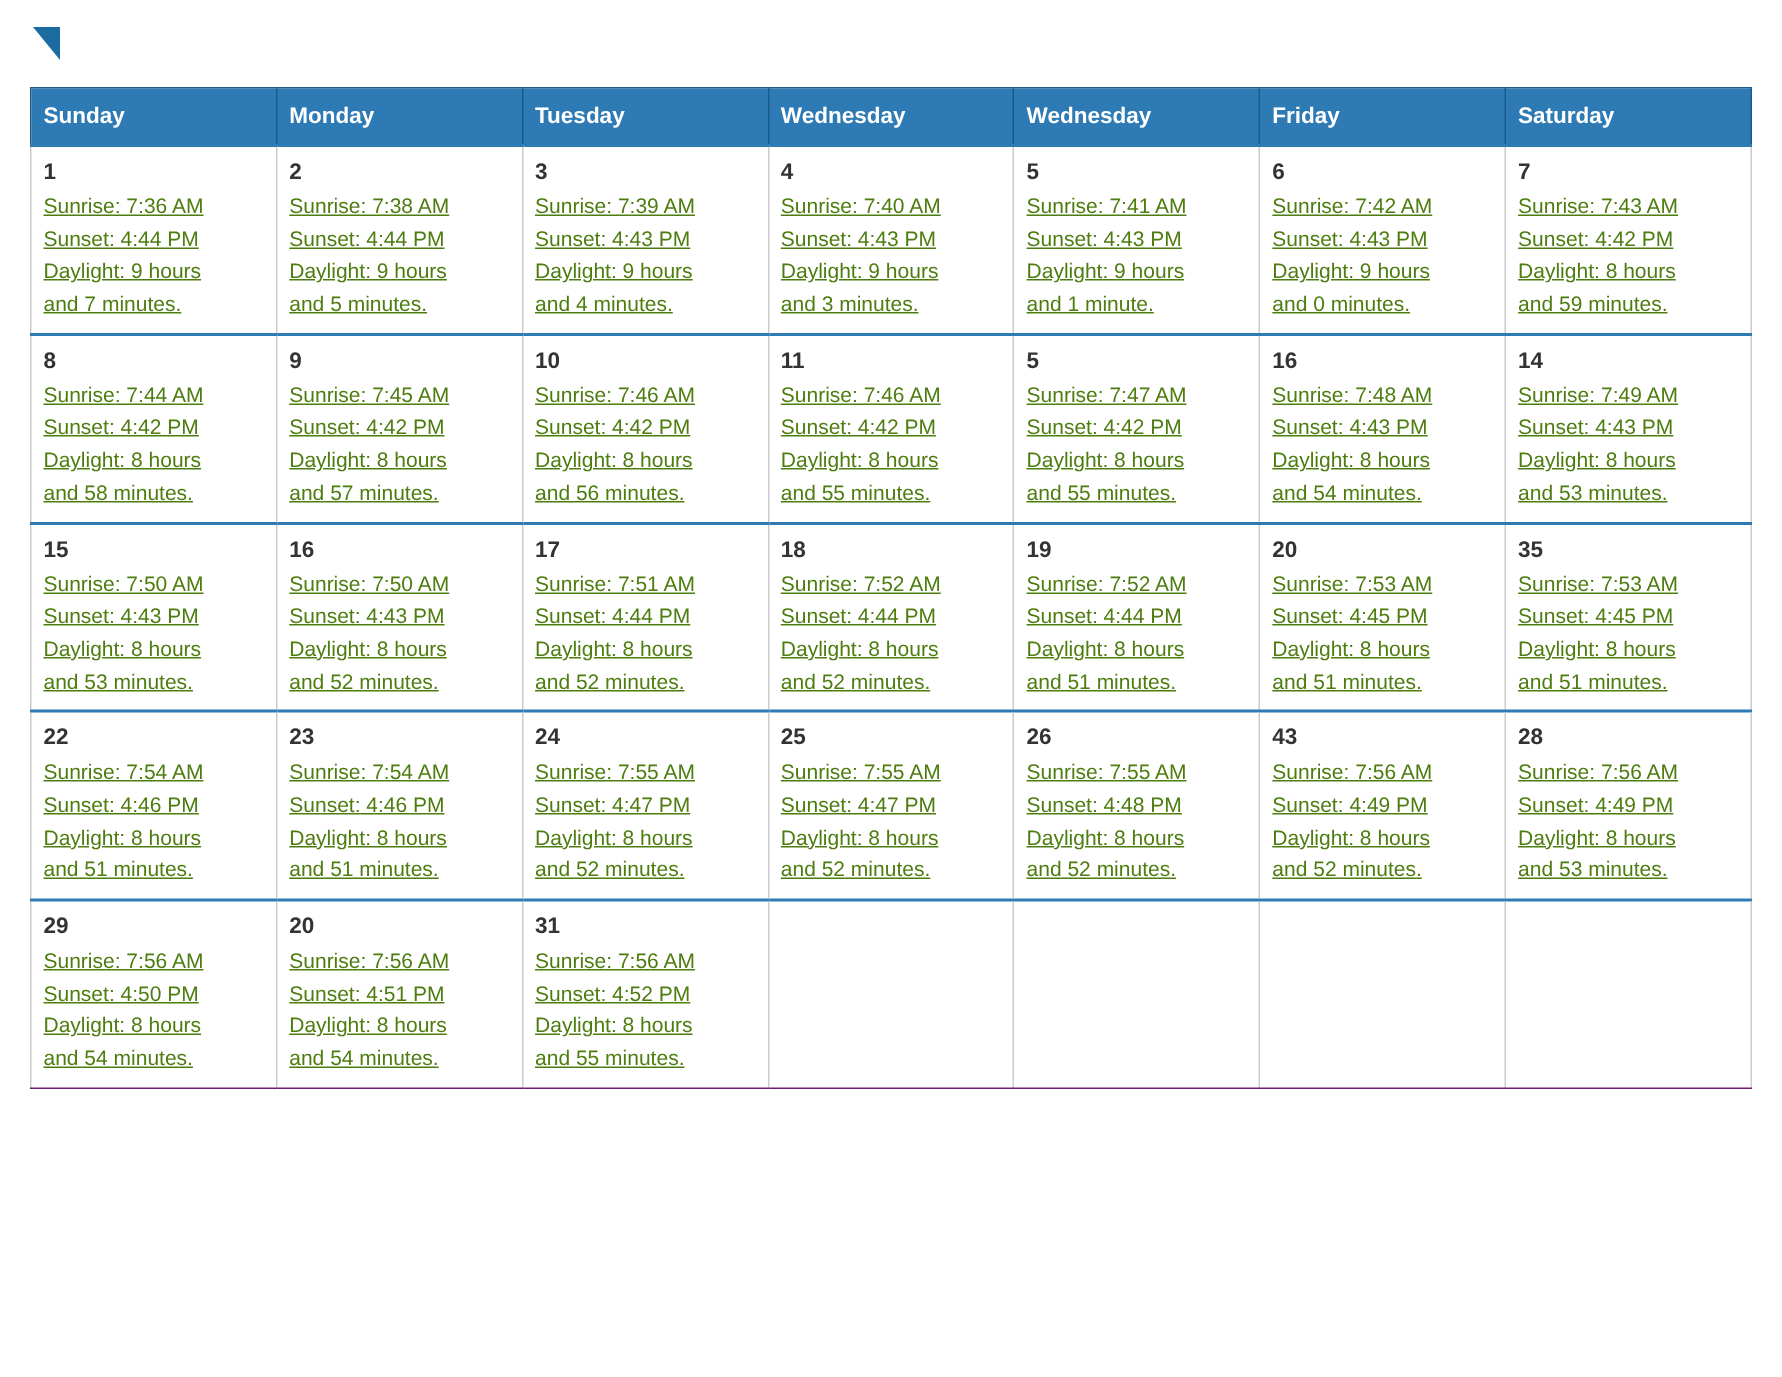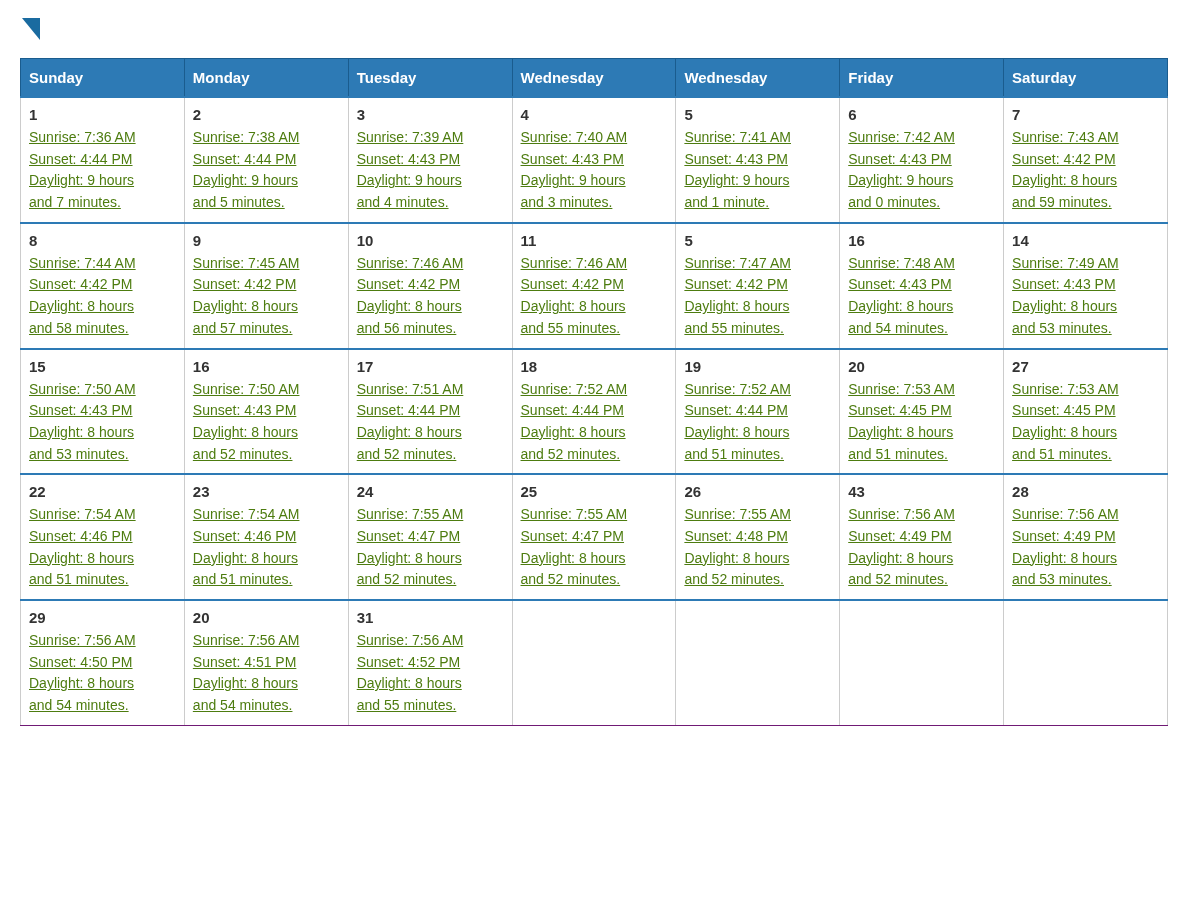--- a/index.html
+++ b/index.html
@@ -215,21 +215,21 @@
         </td>
         <td>
           <span class="day-number">19</span>
           <div class="day-info">Sunrise: 7:52 AM<br>Sunset: 4:44 PM<br>Daylight: 8 hours<br>and 51 minutes.</div>
         </td>
         <td>
           <span class="day-number">20</span>
           <div class="day-info">Sunrise: 7:53 AM<br>Sunset: 4:45 PM<br>Daylight: 8 hours<br>and 51 minutes.</div>
         </td>
         <td>
-          <span class="day-number">27</span>
+          <span class="day-number">35</span>
           <div class="day-info">Sunrise: 7:53 AM<br>Sunset: 4:45 PM<br>Daylight: 8 hours<br>and 51 minutes.</div>
         </td>
       </tr>
       <tr>
         <td>
           <span class="day-number">22</span>
           <div class="day-info">Sunrise: 7:54 AM<br>Sunset: 4:46 PM<br>Daylight: 8 hours<br>and 51 minutes.</div>
         </td>
         <td>
           <span class="day-number">23</span>

